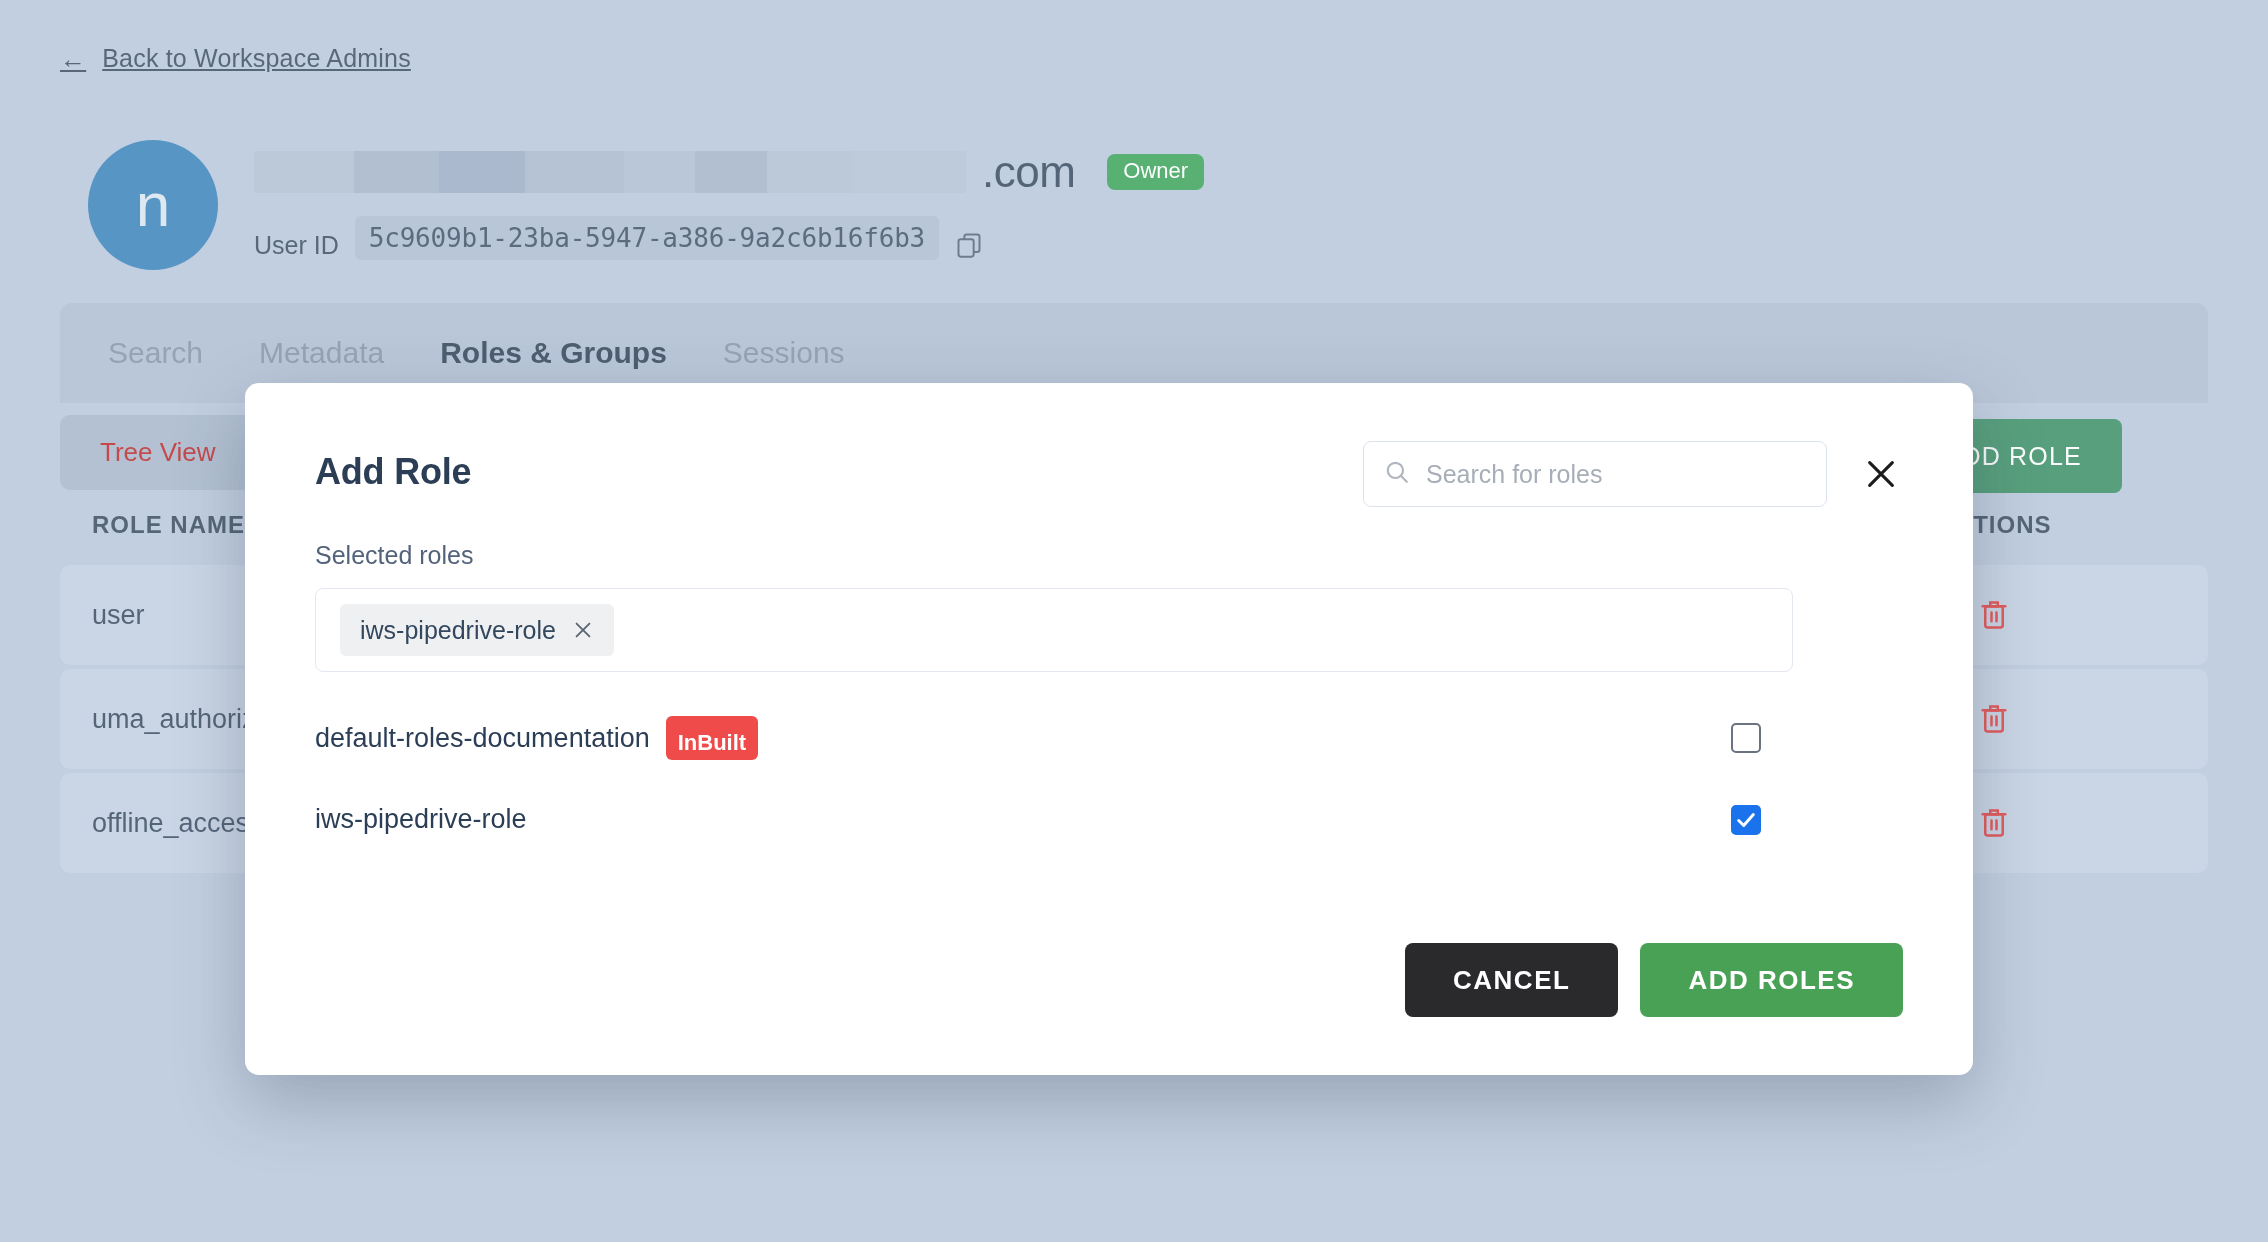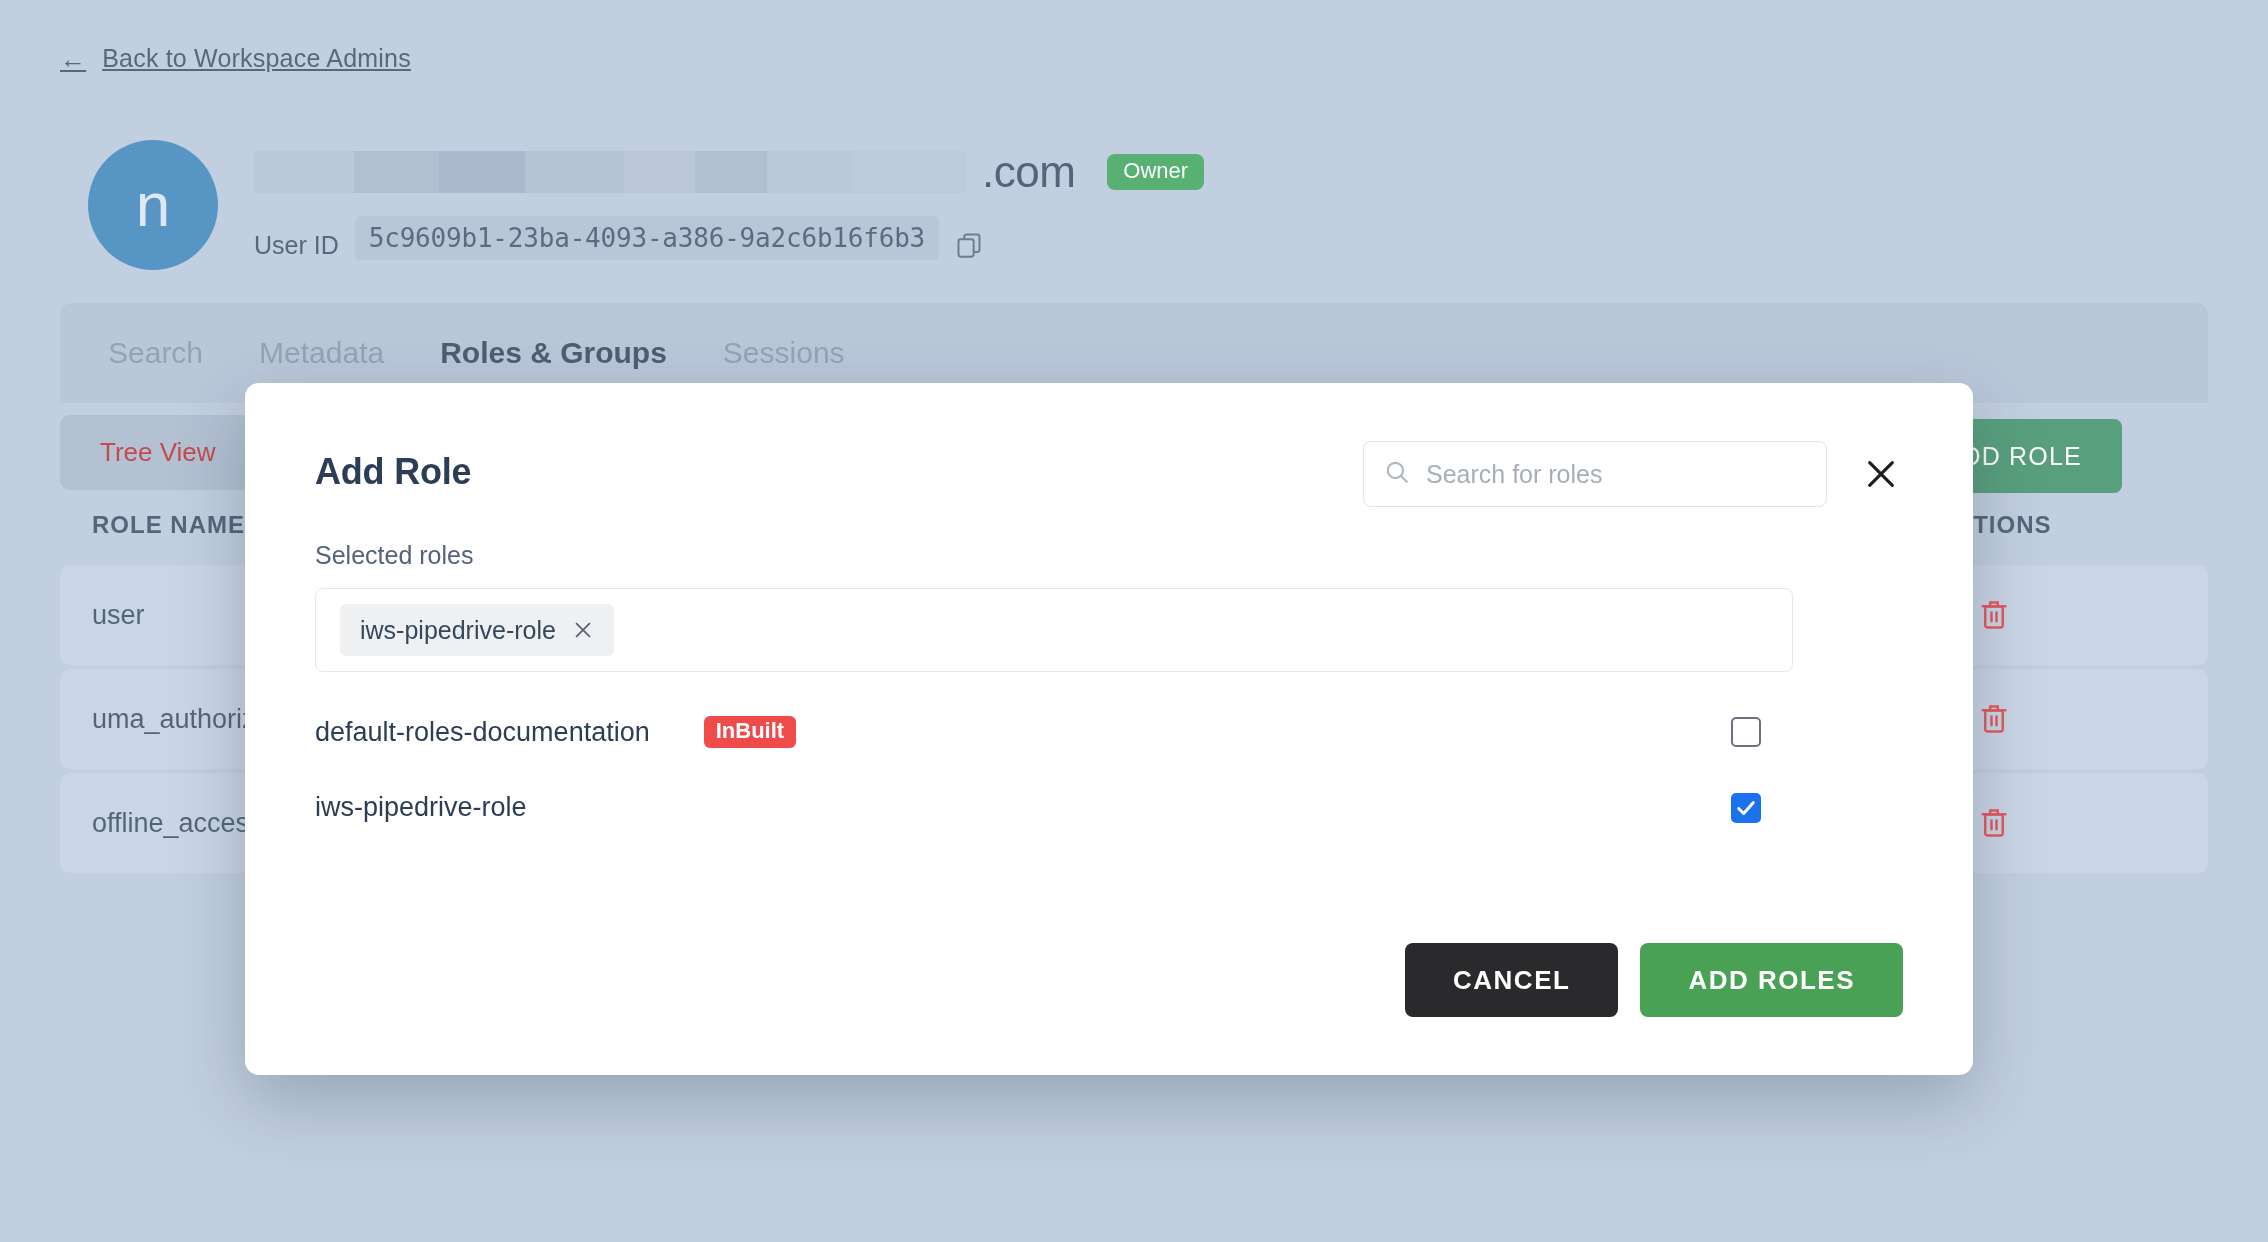--- a/index.html
+++ b/index.html
@@ -286,23 +286,22 @@
     font-size: 27px;
     color: #2b3e56;
     display: flex; align-items: center; gap: 16px; text-align: right;
   }
   .inbuilt-badge {
     background: #ef4b4b;
     color: #ffffff;
     font-size: 22px;
     font-weight: 700;
     border-radius: 6px;
-    padding: 4px 12px 6px;
+    padding: 16px 12px 6px;
     line-height: 1;
-    margin-left: 38px;
   }
   .cb-wrap { width: 160px; display: flex; justify-content: flex-start; }
   .checkbox {
     width: 30px; height: 30px;
     border: 2px solid #6b7280;
     border-radius: 5px;
     background: #fff;
   }
   .checkbox.checked {
     background: #1a73ec;
@@ -354,21 +353,21 @@
     <div class="identity">
       <div class="avatar">n</div>
       <div class="identity-right">
         <div class="email-row">
           <div class="email-redacted"></div>
           <span class="email-tld">.com</span>
           <span class="owner-badge">Owner</span>
         </div>
         <div class="userid-row">
           <span class="userid-label">User ID</span>
-          <span class="userid-value">5c9609b1-23ba-4093-a386-9a2c6b16f6b3</span>
+          <span class="userid-value">5c9609b1-23ba-5947-a386-9a2c6b16f6b3</span>
           <span>
             <svg class="copy-icon" viewBox="0 0 24 24" fill="none" stroke="#4a5b72" stroke-width="1.7">
               <rect x="8" y="3" width="13" height="15" rx="2"></rect>
               <rect x="3" y="7" width="13" height="15" rx="2" fill="#b7c6da"></rect>
             </svg>
           </span>
         </div>
       </div>
     </div>
 

